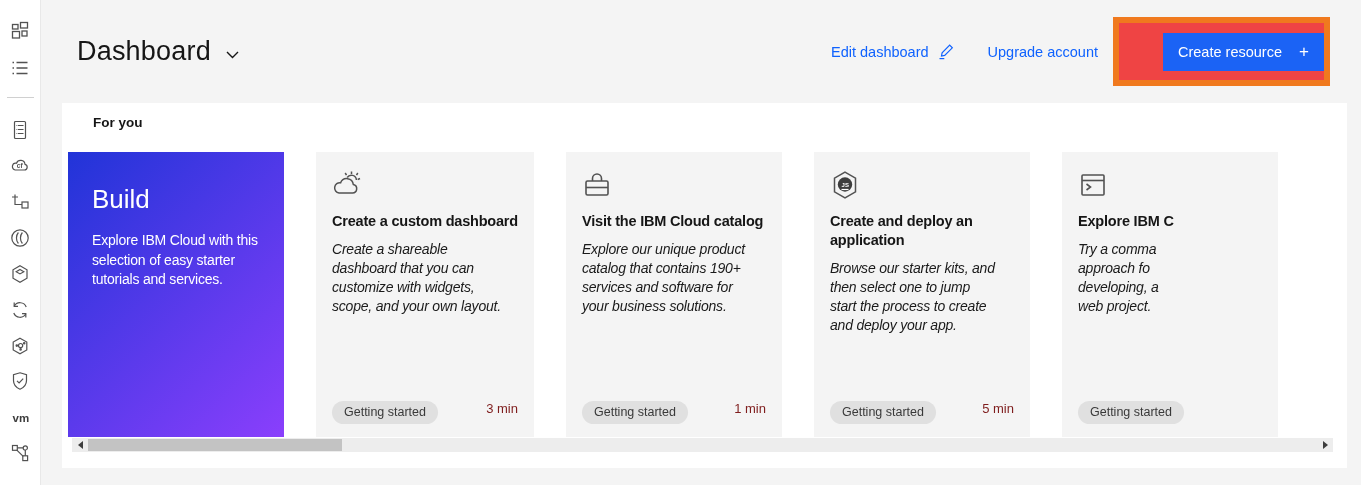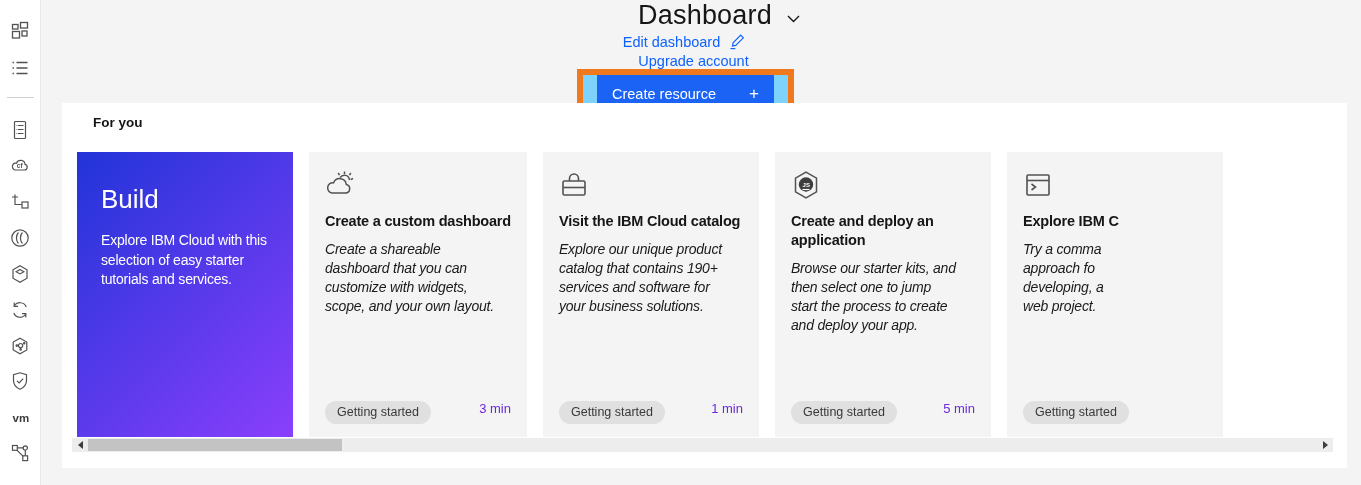--- a/index.html
+++ b/index.html
@@ -15,57 +15,57 @@
   .sidebar {
     position:absolute; left:0; top:0; width:41px; height:485px;
     background:#ffffff; border-right:1px solid #e8e8e8;
   }
   .si { position:absolute; left:10px; width:20px; height:20px; color:#525252; cursor:pointer; }
   .si svg { width:20px; height:20px; display:block; }
   .sb-divider { position:absolute; left:7px; width:27px; height:1px; background:#d0d0d0; }
   
   .header {
     position:absolute; left:41px; top:0; width:1320px; height:103px;
-    display:flex; align-items:center;flex-direction:column;
+    display:flex; align-items:center;
   }
   .page-title-wrap { display:flex; align-items:center; margin-left:36px; cursor:pointer; }
   .page-title { font-size:27px; font-weight:400; color:#161616; letter-spacing:0.2px; }
   .title-chevron { margin-left:15px; margin-top:4px; color:#161616; }
   .hdr-spacer { flex:1; }
   .hdr-link {
     color:#0f62fe; font-size:14.5px; text-decoration:none; cursor:pointer;
     display:flex; align-items:center;
   }
   .hdr-link.edit { margin-right:33px;align-items:center; }
   .hdr-link.upgrade { margin-right:15px; }
   .edit-pencil { margin-left:9px; margin-top:2px; }
   .annotation {
     width:217px; height:69px; margin-right:31px;
-    border:6px solid #f0791e; background:#7dd3fc;
-    display:flex; align-items:center; justify-content:center;
+    border:6px solid #f0791e; background:#ef4444;
+    display:flex; align-items:center; justify-content:flex-start;padding-left:44px;
   }
   .create-btn {
     width:177px; height:38px; background:#1b63f5; color:#ffffff; border:none;
     font-family:"Liberation Sans", sans-serif; font-size:14.5px;
     display:flex; align-items:center; justify-content:space-between;
     padding:0 15px; cursor:pointer;
   }
   .create-btn .plus { font-size:17px; font-weight:400; }
   
   .panel {
     position:absolute; left:62px; top:103px; width:1285px; height:365px;
     background:#ffffff;
   }
   .section-heading {
     position:absolute; left:15px; top:12px;
     font-size:13.5px; font-weight:bold; color:#161616;margin-left:16px;
   }
   .cards-row {
-    position:absolute; left:15px; top:49px; width:1255px; height:285px;
-    display:flex; gap:16px; overflow:hidden;
+    position:absolute; left:6px; top:49px; width:1255px; height:285px;
+    display:flex; gap:32px; overflow:hidden;
   }
   .card {
     flex:0 0 216px; height:285px; background:#f4f4f4;
     position:relative; padding:16px; cursor:pointer;
   }
   .card.featured {
     background:linear-gradient(135deg, #2134d8 0%, #8a3ffc 100%);
     padding:24px; color:#ffffff;
   }
   .featured-title { font-size:26px; font-weight:400; color:#ffffff; margin-top:8px; }
@@ -84,21 +84,21 @@
     white-space:pre; letter-spacing:-0.2px;font-style:italic;
   }
   .card-foot {
     position:absolute; left:16px; right:16px; bottom:13px;
     display:flex; justify-content:space-between; align-items:flex-start;margin-top:9px;
   }
   .badge {
     background:#e0e0e0; color:#393939; font-size:12.5px;
     border-radius:12px; padding:4px 12px 5px; white-space:nowrap;
   }
-  .time { font-size:13px; color:#6d28d9; white-space:nowrap; }
+  .time { font-size:13px; color:#7f1d1d; white-space:nowrap; }
   
   .hscroll {
     position:absolute; left:10px; right:14px; top:335px; height:14px;
     background:#ededed; cursor:pointer;
   }
   .hs-arrow { position:absolute; top:2px; width:10px; height:10px; color:#3d3d3d; cursor:pointer; }
   .hs-arrow svg { width:10px; height:10px; display:block; }
   .hs-arrow.left { left:4px; }
   .hs-arrow.right { right:3px; }
   .hs-thumb {

